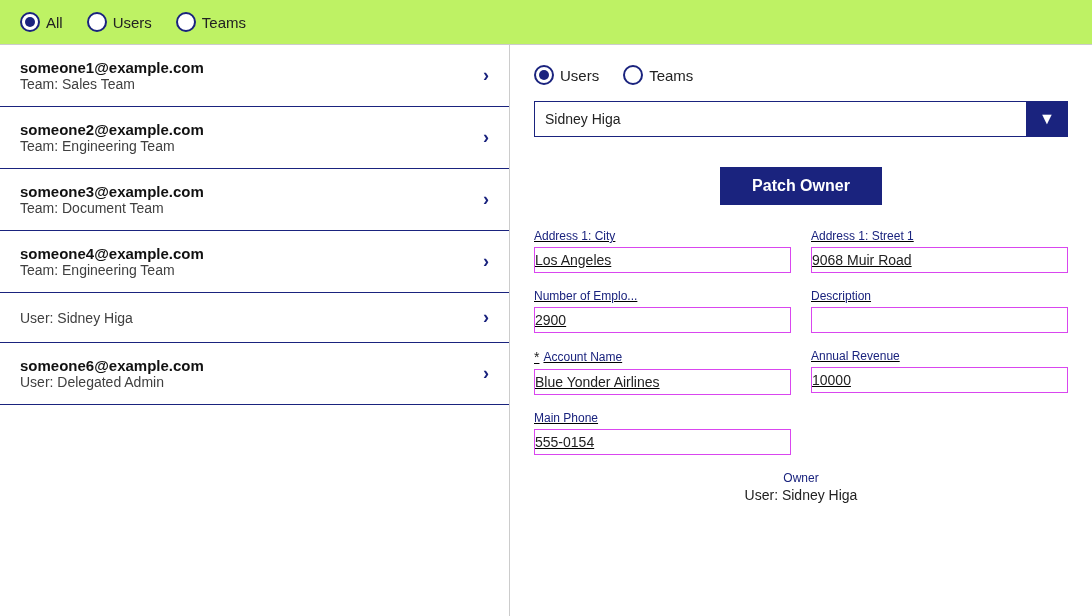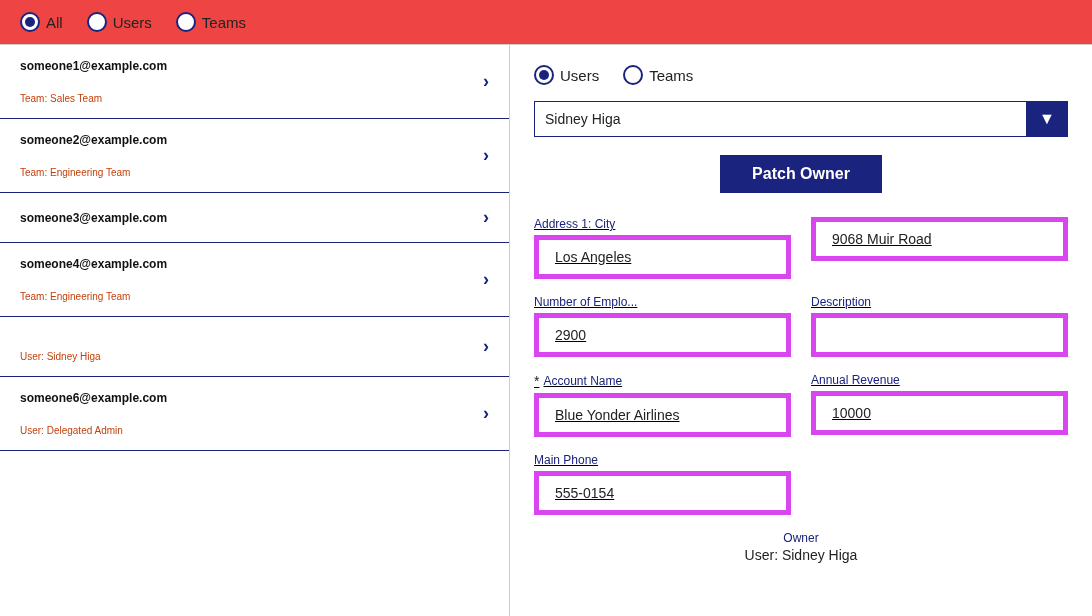--- a/index.html
+++ b/index.html
@@ -8,21 +8,21 @@
       background: #f0f0f0;
       width: 1092px;
       height: 616px;
       overflow: hidden;
       display: flex;
       flex-direction: column;
     }
 
     
     .top-bar {
-      background: #ef4444;
+      background: #bef264;
       border-bottom: 1px solid #ccc;
       padding: 12px 20px;
       display: flex;
       align-items: center;
       gap: 24px;
       flex-shrink: 0;
     }
     .radio-group {
       display: flex;
       align-items: center;
@@ -70,28 +70,28 @@
 
     .list-item {
       padding: 14px 20px;
       border-bottom: 1px solid #1a237e;
       display: flex;
       align-items: center;
       justify-content: space-between;
       cursor: pointer;
     }
     .list-item-text .email {
-      font-size: 12px;
+      font-size: 15px;
       font-weight: bold;
       color: #111;
     }
     .list-item-text .team {
-      font-size: 10px;
-      color: #c2410c;
-      margin-top: 20px;
+      font-size: 14px;
+      color: #404040;
+      margin-top: 0;
     }
     .chevron {
       color: #1a237e;
       font-size: 18px;
       font-weight: bold;
     }
 
     
     .left-panel::-webkit-scrollbar {
       width: 8px;
@@ -117,21 +117,21 @@
       display: flex;
       align-items: center;
       gap: 24px;
       margin-bottom: 16px;
     }
 
     
     .dropdown-wrapper {
       display: flex;
       align-items: flex-end;
-      margin-bottom: 18px;
+      margin-bottom: 30px;
     }
     .dropdown-select {
       flex: 1;
       height: 36px;
       border: 1.5px solid #1a237e;
       padding: 0 10px;
       font-size: 14px;
       color: #222;
       background: #fff;
       outline: none;
@@ -179,23 +179,23 @@
       gap: 4px;
     }
 
     .field-label {
       font-size: 12px;
       color: #1a237e;
       font-weight: 500;
     }
 
     .field-input {
-      height: 44px;
-      border: 5px solid #d946ef;
-      padding: 0 16px;
+      height: 26px;
+      border: 1px solid #d946ef;
+      padding: 0 0;
       font-size: 14px;
       color: #222;
       background: #fff;
       outline: none;
     }
 
     .required-star {
       color: #222;
       font-size: 14px;
       margin-right: 2px;
@@ -255,20 +255,21 @@
       <div class="list-item">
     <div class="list-item-text">
       <div class="email">someone2@example.com</div>
       <div class="team">Team: Engineering Team</div>
     </div>
     <span class="chevron">›</span>
   </div>
       <div class="list-item">
     <div class="list-item-text">
       <div class="email">someone3@example.com</div>
+      <div class="team">Team: Document Team</div>
     </div>
     <span class="chevron">›</span>
   </div>
       <div class="list-item">
     <div class="list-item-text">
       <div class="email">someone4@example.com</div>
       <div class="team">Team: Engineering Team</div>
     </div>
     <span class="chevron">›</span>
   </div>
@@ -311,20 +312,23 @@
 
     <div class="fields-grid">
 
     <div class="field-group">
           <div class="field-label-row">
             <span class="field-label">Address 1: City</span>
           </div>
           <input type="text" class="field-input" value="Los Angeles" style="">
         </div>
         <div class="field-group">
+          <div class="field-label-row">
+            <span class="field-label">Address 1: Street 1</span>
+          </div>
           <input type="text" class="field-input" value="9068 Muir Road" style="">
         </div>
         <div class="field-group">
           <div class="field-label-row">
             <span class="field-label">Number of Emplo...</span>
           </div>
           <input type="text" class="field-input" value="2900" style="">
         </div>
         <div class="field-group">
           <div class="field-label-row">

